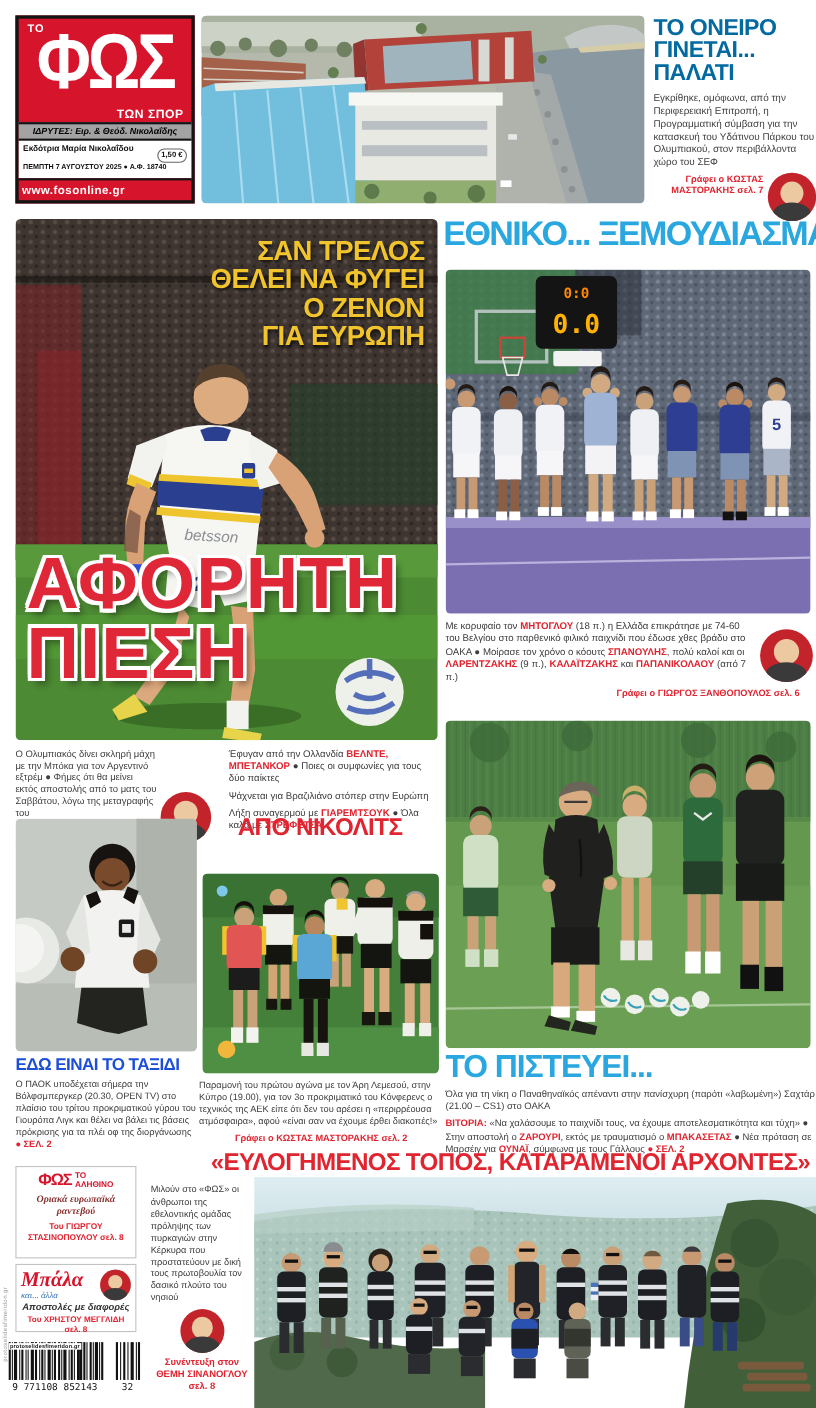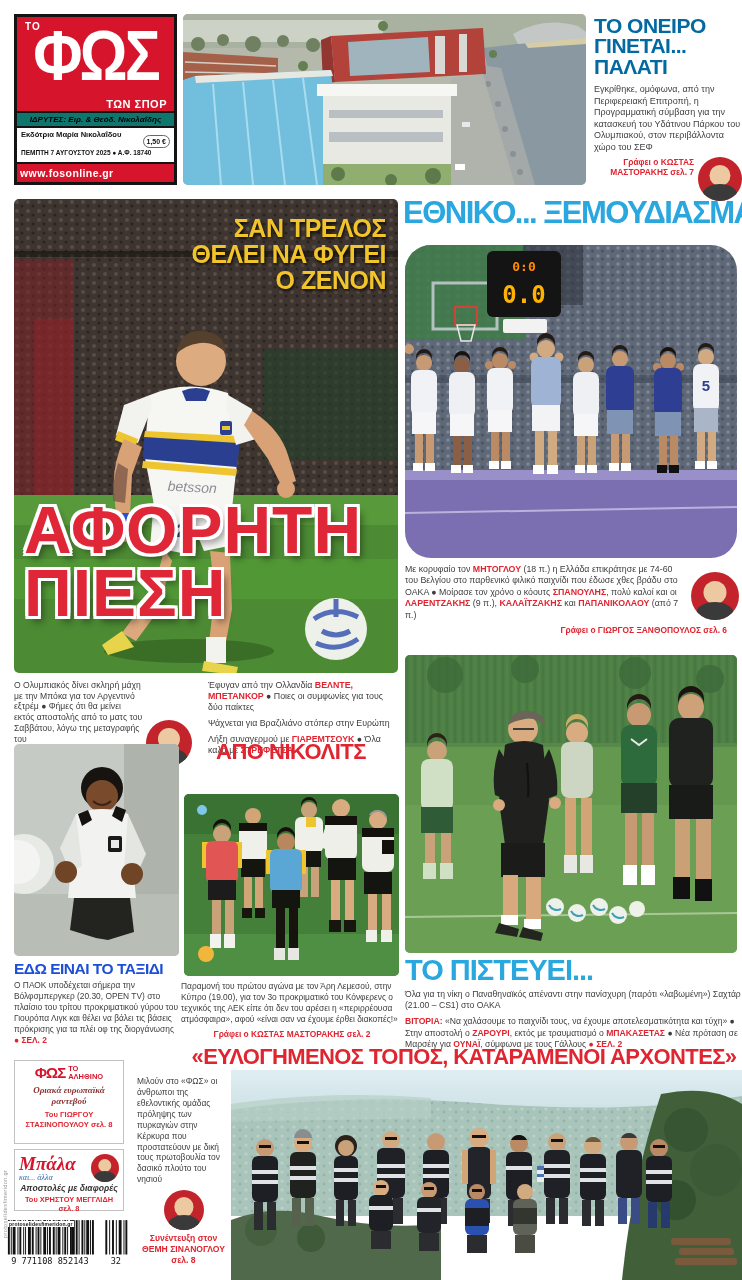--- a/index.html
+++ b/index.html
@@ -12,21 +12,21 @@
   .byline{color:#e02430;font-weight:bold;font-size:8.4px;line-height:1.2;}
   p{margin:0;}
   
   .masthead{position:absolute;left:14px;top:14px;width:163px;height:171px;background:#d6152c;
             border:3px solid #141414;box-sizing:border-box;display:flex;flex-direction:column;}
   .mh-logo{position:relative;height:94px;flex:none;}
   .mh-to{position:absolute;top:4px;left:8px;color:#fff;font-weight:bold;font-size:10px;letter-spacing:1px;}
   .mh-fos{position:absolute;left:0;right:0;top:4px;text-align:center;font-size:60px;font-weight:bold;color:#fff;
           letter-spacing:-3px;transform:scaleY(1.18);transform-origin:top center;line-height:1;}
   .mh-ts{position:absolute;right:7px;bottom:1px;color:#fff;font-weight:bold;font-size:11px;letter-spacing:.5px;}
-  .mh-founders{background:#0f766e;color:#000;font-weight:bold;font-style:italic;font-size:8.1px;text-align:center;
+  .mh-founders{background:#a3a3a3;color:#000;font-weight:bold;font-style:italic;font-size:8.1px;text-align:center;
                padding:2px 0;border-top:2px solid #141414;border-bottom:2px solid #141414;flex:none;}
   .mh-white{background:#fff;padding:2px 4px 3px;flex:none;}
   .mh-pub{font-size:7.6px;font-weight:bold;color:#111;}
   .mh-daterow{position:relative;margin-top:2px;}
   .mh-date{font-size:6.5px;font-weight:bold;color:#111;}
   .mh-price{position:absolute;right:0;top:-6px;border:1px solid #666;border-radius:9px;padding:2px 3px;
             font-size:7px;font-weight:bold;background:#fff;color:#111;}
   .mh-web{color:#fff;font-weight:bold;font-size:10.5px;padding:3px 3px 4px;border-top:2px solid #141414;
           letter-spacing:.4px;flex:none;}
   
@@ -53,21 +53,21 @@
   .boca-below{left:14px;top:680px;width:384px;display:flex;gap:16px;}
   .bb-left{width:178px;display:flex;gap:3px;position:relative;}
   .bb-left p{font-size:8.6px;line-height:1.25;color:#3d3d3d;}
   .bb-left .byline{margin-top:3px;}
   .bb-left .avatar{align-self:flex-end;margin-bottom:2px;}
   .bb-right{flex:1;}
   .bb-right p{font-size:8.8px;line-height:1.25;color:#3d3d3d;margin-bottom:5px;}
   
   .bk-head{left:403px;top:197px;width:339px;margin:0;color:#2aa7df;font-weight:bold;font-size:31px;
            letter-spacing:-1.5px;line-height:1;white-space:nowrap;}
-  .bkph{left:405px;top:245px;width:332px;height:313px;border-radius:26px;}
+  .bkph{left:405px;top:245px;width:332px;height:313px;}
   .bk-text{left:405px;top:564px;width:334px;}
   .bk-text p{font-size:8.8px;line-height:1.3;color:#3d3d3d;}
   .paoph{left:405px;top:655px;width:332px;height:298px;}
   .pao-text{left:405px;top:956px;width:337px;}
   .pao-head{margin:0;color:#2aa7df;font-weight:bold;font-size:29px;letter-spacing:-1px;line-height:1;}
   .pao-text .p1{margin-top:4px;font-size:8.6px;line-height:1.3;color:#3d3d3d;}
   .pao-text .p2{margin-top:5px;font-size:8.6px;line-height:1.3;color:#3d3d3d;}
   
   .paokph{left:14px;top:744px;width:165px;height:212px;}
   .paok-head{left:14px;top:960px;width:172px;margin:0;color:#1d4ed8;font-weight:bold;font-size:15.5px;
@@ -259,20 +259,21 @@
           <rect x="206" y="222" width="12" height="14" rx="2" fill="#2a3f8f"></rect>
           <rect x="208" y="227" width="8" height="4" fill="#efc52f"></rect>
         </g>
         <text x="178" y="293" font-size="14" fill="#8a8d93" font-style="italic" text-anchor="middle" transform="rotate(3 178 293)">betsson</text>
         <text x="162" y="338" font-size="19" font-weight="bold" fill="#27407f" text-anchor="middle">22</text>
       </svg>
       <div class="yhead">
         <div>ΣΑΝ ΤΡΕΛΟΣ</div>
         <div>ΘΕΛΕΙ ΝΑ ΦΥΓΕΙ</div>
         <div>Ο ΖΕΝΟΝ</div>
+        <div>ΓΙΑ ΕΥΡΩΠΗ</div>
       </div>
       <div class="bighead">
         <div>ΑΦΟΡΗΤΗ</div>
         <div>ΠΙΕΣΗ</div>
       </div>
     </div>
     <div class="boca-below abs">
       <div class="bb-left">
         <div>
           <p>Ο Ολυμπιακός δίνει σκληρή μάχη με την Μπόκα για τον Αργεντινό εξτρέμ ● Φήμες ότι θα μείνει εκτός αποστολής από το ματς του Σαββάτου, λόγω της μεταγραφής του</p>

